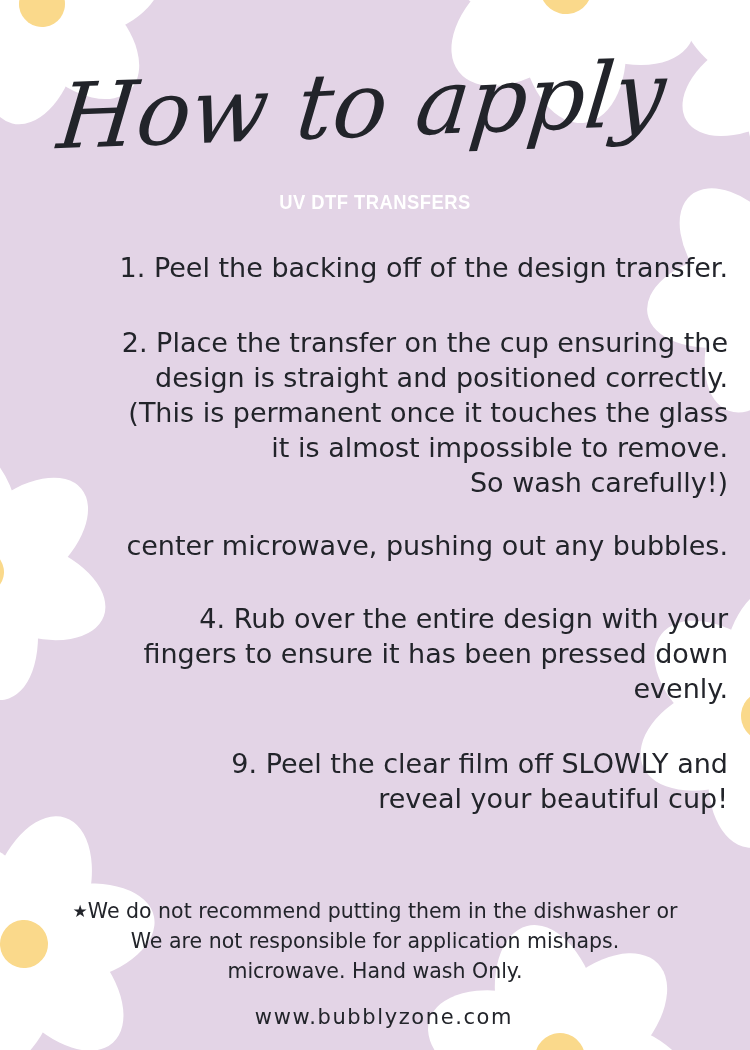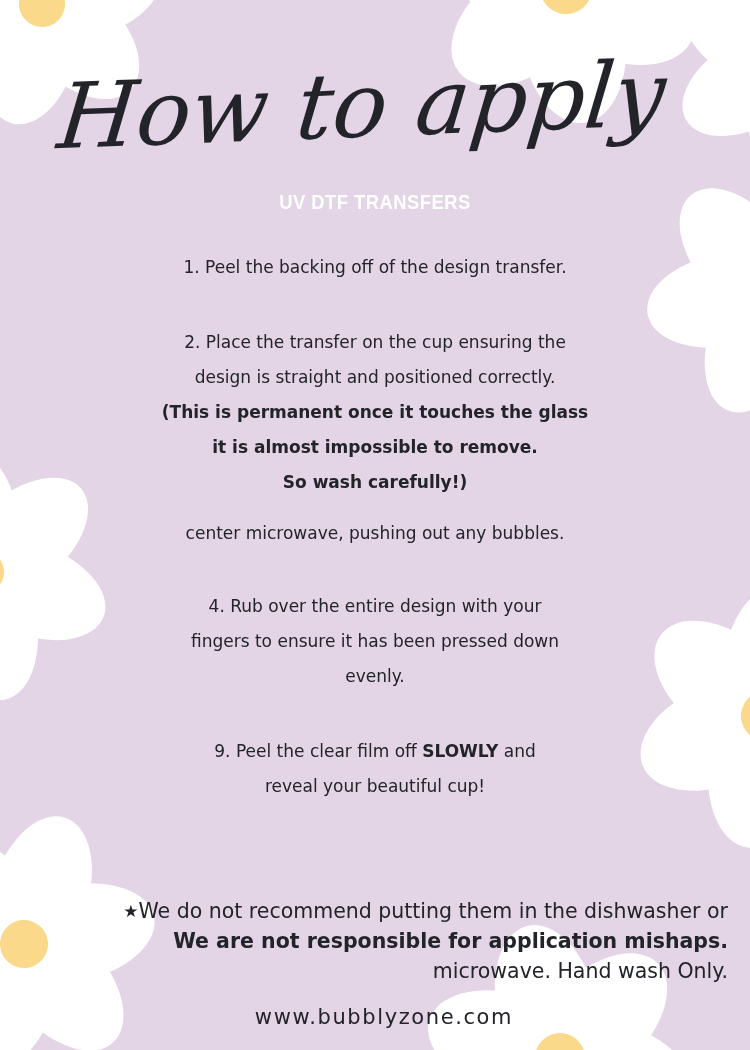--- a/index.html
+++ b/index.html
@@ -102,36 +102,36 @@
   .step {
     margin: 0 0 26px 0;
   }
   .step:last-child { margin-bottom: 0; }
 
   .step .ln {
     display: block;
     white-space: nowrap;
   }
 
-  .bold { font-weight: 700; }
+  .bold { font-weight: 400; }
 
   
   #step-1 { margin-bottom: 40px; }
-  #step-2 { margin-bottom: 16px; }
+  #step-2 { margin-bottom: 28px; }
   #step-3 { margin-bottom: 38px; }
   #step-4 { margin-bottom: 40px; }
   #step-5 { margin-bottom: 0; }
 
   
   .disclaimer {
     position: absolute;
     left: 22px;
     top: 896px;
     width: 706px;
-    text-align: right;
+    text-align: center;
     color: #22242a;
     font-family: "DejaVu Sans", sans-serif;
     font-size: 20.5px;
     line-height: 30px;
     z-index: 3;
   }
   .disclaimer .ln { display: block; white-space: nowrap; }
   .disclaimer .star {
     font-size: 17px;
     vertical-align: 1px;
@@ -233,21 +233,21 @@
   <div id="content">
 
     <div class="script-title">
       <svg viewBox="0 0 750 160" xmlns="http://www.w3.org/2000/svg">
         <text id="script-text" x="375" y="118" text-anchor="middle" font-size="90.17533382764643" transform="rotate(-2.2 375 110) skewX(-8)">How to apply</text>
       </svg>
     </div>
 
     <div class="sub-title" style="font-size: 20px;">UV DTF TRANSFERS</div>
 
-    <div class="steps" style="font-size: 17px;">
+    <div class="steps" style="font-size: 27px; text-align: right;">
 
       <p class="step" id="step-1">
         <span class="ln">1. Peel the backing off of the design transfer.</span>
       </p>
 
       <p class="step" id="step-2">
         <span class="ln">2. Place the transfer on the cup ensuring the</span>
         <span class="ln">design is straight and positioned correctly.</span>
         <span class="ln bold">(This is permanent once it touches the glass</span>
         <span class="ln bold">it is almost impossible to remove.</span>

